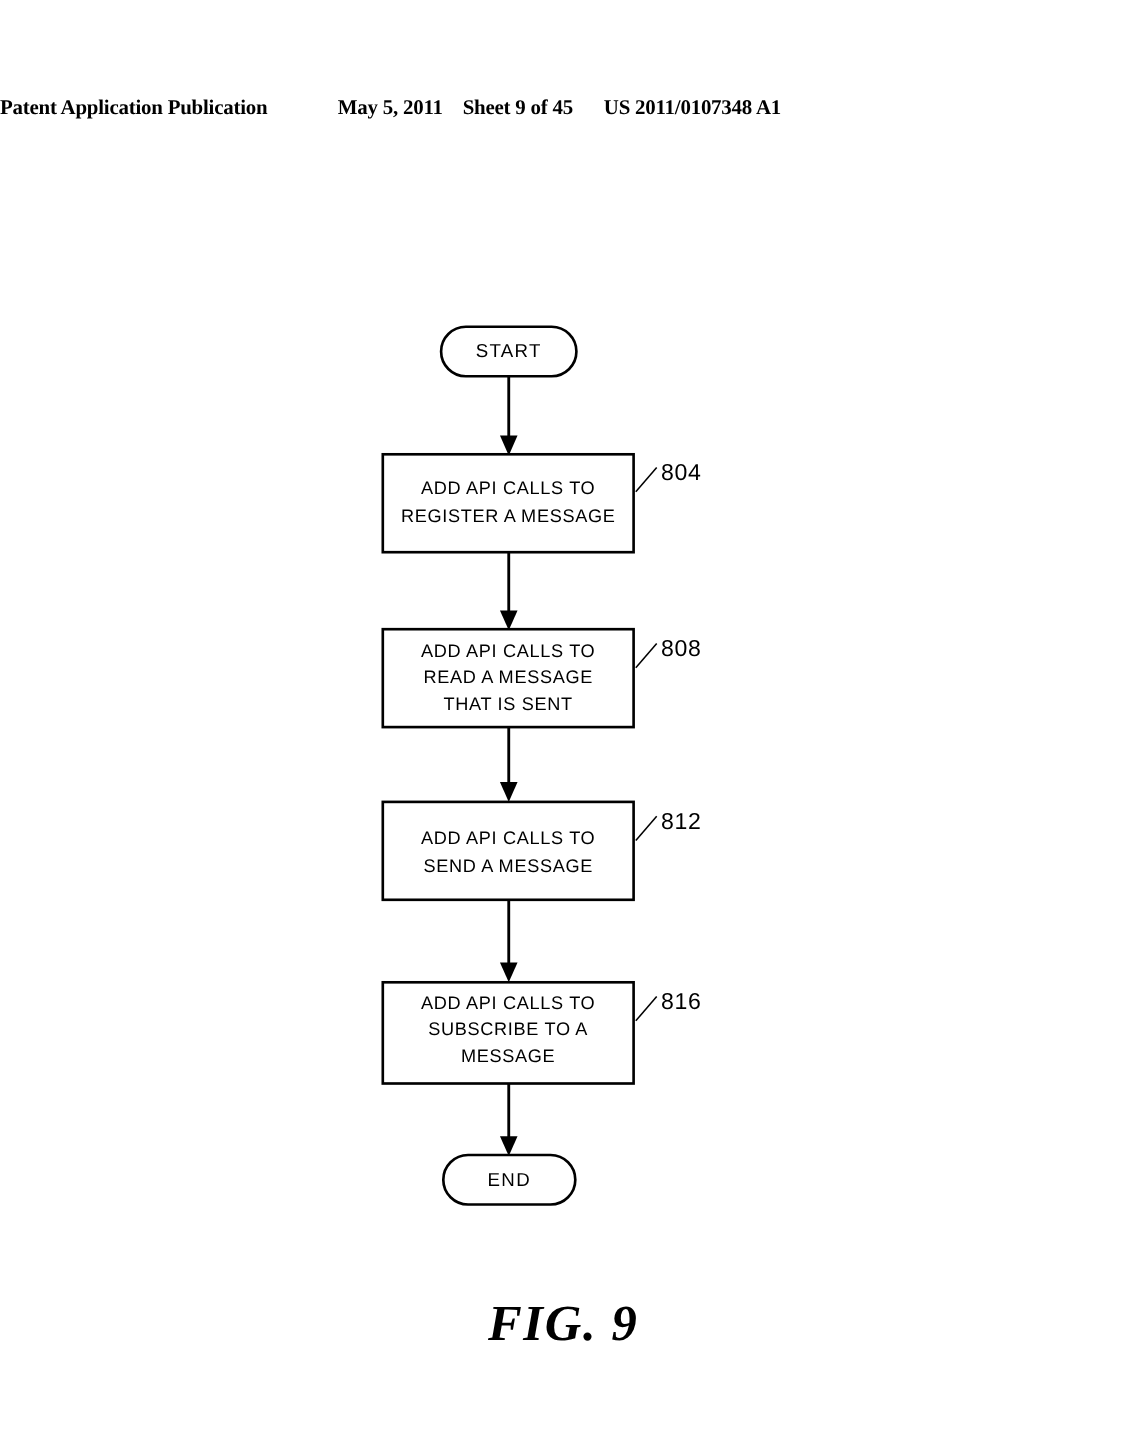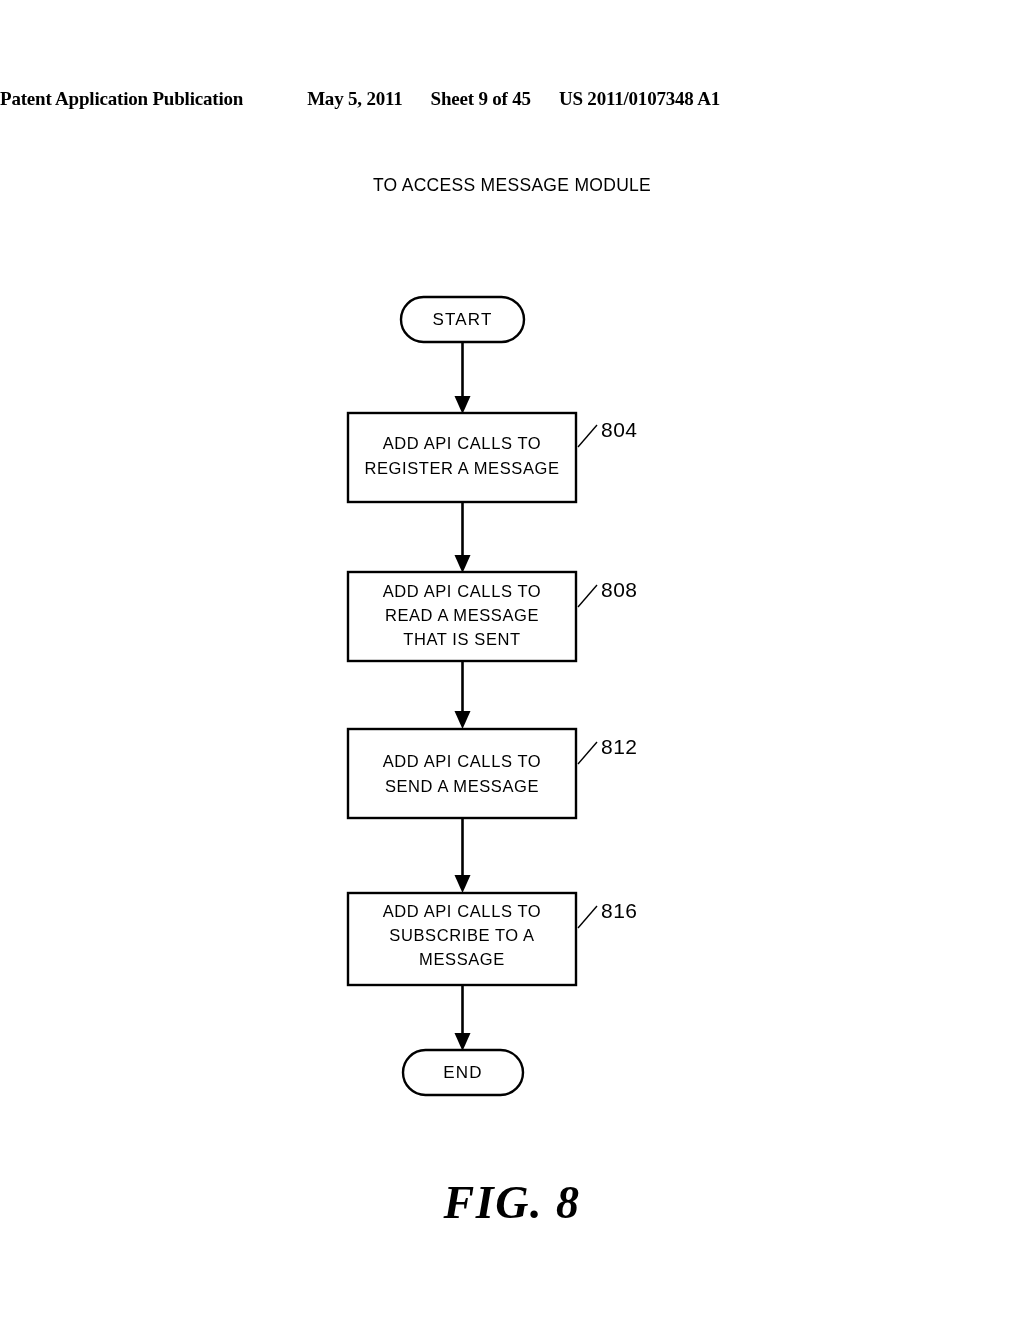--- a/index.html
+++ b/index.html
@@ -27,21 +27,21 @@
     justify-content: flex-start;
     align-items: baseline;
     font-family: "Liberation Serif", serif;
     font-weight: bold;
     font-size: 19px;
     letter-spacing: -0.2px;
     white-space: pre;
   }
   .hdr-pub      { }
   .hdr-date     { margin-left: 64px; }
-  .hdr-sheet    { margin-left: 28px; }
+  .hdr-sheet    { margin-left: 18px; }
   .hdr-docnum   { margin-left: 28px; }
 
   
   .fig-title {
     position: absolute;
     top: 173px;
     left: 0;
     width: 1024px;
     text-align: center;
     font-size: 17.5px;
@@ -125,21 +125,20 @@
 <body>
 
 <div class="page-header">
   <span class="hdr-pub">Patent Application Publication</span>
   <span class="hdr-date">May 5, 2011</span>
   <span class="hdr-sheet">Sheet 9 of 45</span>
   <span class="hdr-docnum">US 2011/0107348 A1</span>
 </div>
 
 <div class="fig-title">
-  <span class="ln">TO ACCESS MESSAGE MODULE</span>
 </div>
 
 <div class="flow-wrap">
 <svg class="flowchart" viewBox="0 0 1024 1320" xmlns="http://www.w3.org/2000/svg">
 
   <g>
     <rect class="node-shape" x="401" y="297" width="123" height="45" rx="22.5" ry="22.5"></rect>
     <text class="term-text" x="462.5" y="320.5">START</text>
   </g>
 
@@ -211,13 +210,13 @@
   </g>
 
   <g>
     <rect class="node-shape" x="403" y="1050" width="120" height="45" rx="22.5" ry="22.5"></rect>
     <text class="term-text" x="463" y="1073.5">END</text>
   </g>
 
 </svg>
 </div>
 
-<div class="fig-caption">FIG. 8</div>
+<div class="fig-caption">FIG. 9</div>
 
 </body></html>

